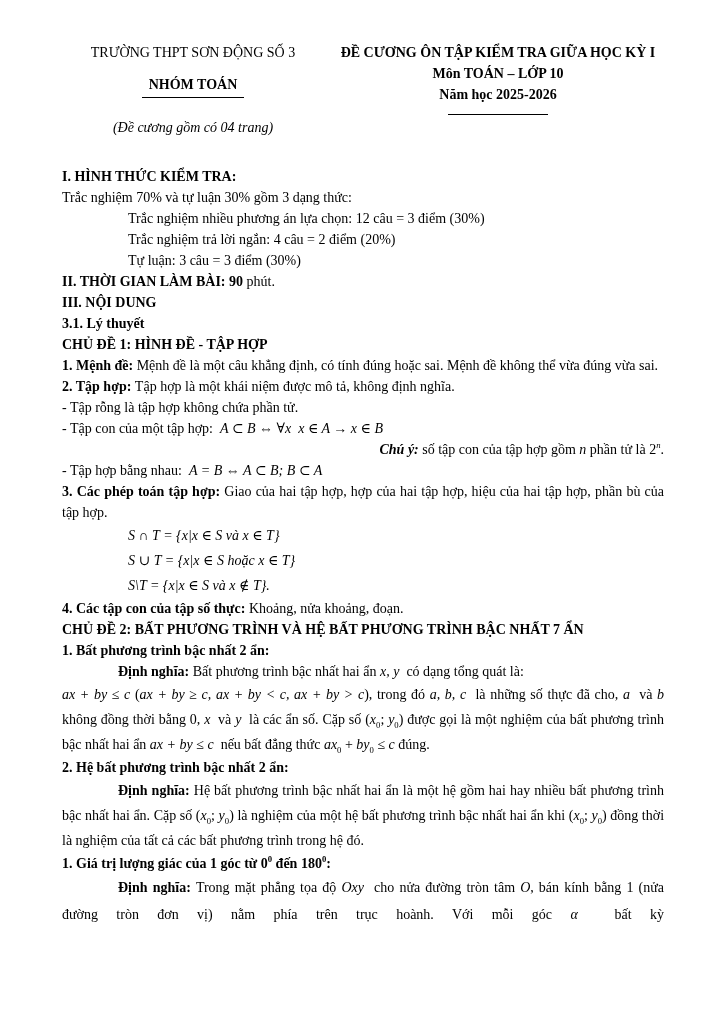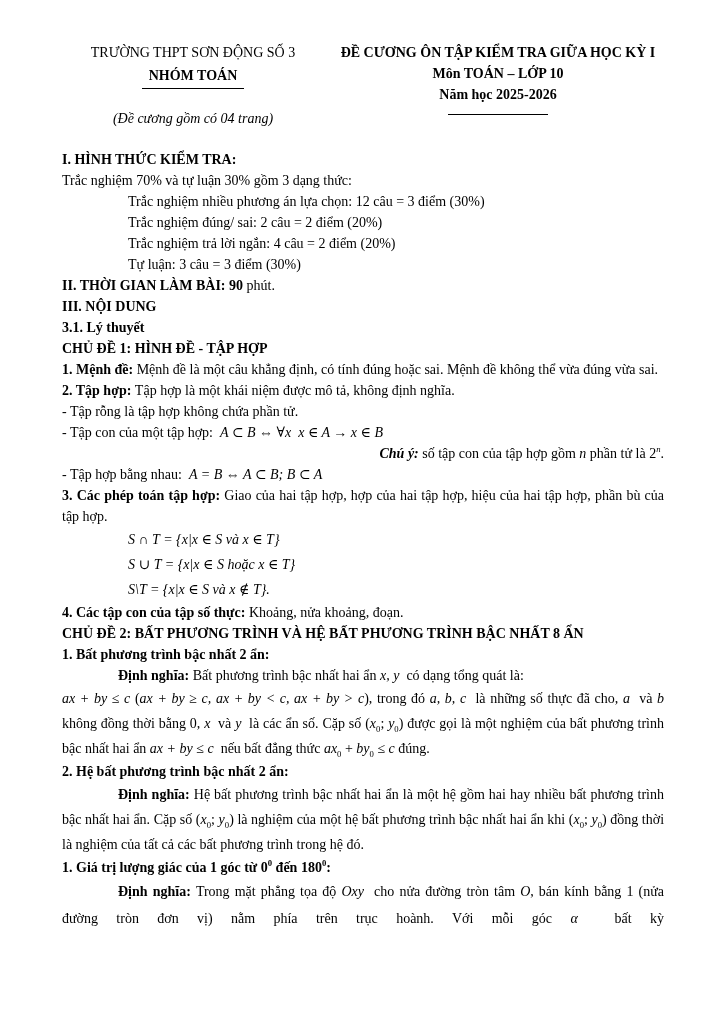--- a/index.html
+++ b/index.html
@@ -8,26 +8,26 @@
     width: 724px; height: 1024px; margin: 0 auto; background: #ffffff;
     padding: 42px 60px 0 62px; overflow: hidden;
     font-family: "Liberation Serif", "DejaVu Serif", serif;
     font-size: 14px; line-height: 21px; color: #000;
   }
   
   .header { display: flex; }
   .h-left { width: 262px; text-align: center; }
   .h-right { flex: 1; text-align: center; padding-left: 8px; }
   .h-school { white-space: nowrap; }
-  .h-group { font-weight: bold; display: inline-block; border-bottom: 1.5px solid #000; padding: 0 7px 2px; margin-top: 2px; }
+  .h-group { font-weight: bold; display: inline-block; border-bottom: 1.5px solid #000; padding: 0 7px 2px; margin-top: 11px; }
   .h-note { font-style: italic; margin-top: 19px; }
   .h-title { font-weight: bold; }
   .h-underline { width: 100px; border-top: 1.5px solid #000; height: 0; margin: 9px auto 0; }
   
-  .doc { margin-top: 20px; }
+  .doc { margin-top: 28px; }
   p.line { margin: 0; white-space: pre-wrap; }
   .bd { font-weight: bold; }
   .it { font-style: italic; }
   sup, sub { font-size: 0.62em; line-height: 0; }
   .j  { text-align: justify; }
   .jl { text-align: justify; text-align-last: justify; }
   .ind { padding-left: 66px; }
   .ml8 { padding-left: 10px; text-align: right; }
   .ti { text-indent: 56px; }
   .fm { line-height: 25px; padding-left: 66px; }
@@ -52,39 +52,38 @@
       <div class="h-title">Môn TOÁN – LỚP 10</div>
       <div class="h-title">Năm học 2025-2026</div>
       <div class="h-underline"></div>
     </div>
   </div>
 
   <div class="doc">
       <p class="line"><span class="bd">I. HÌNH THỨC KIỂM TRA:</span></p>
       <p class="line"><span>Trắc nghiệm 70% và tự luận 30% gồm 3 dạng thức:</span></p>
       <p class="line ind"><span>Trắc nghiệm nhiều phương án lựa chọn: 12 câu = 3 điểm (30%)</span></p>
-      <p class="line ind"><span>Trắc nghiệm đúng/ sai: 2 câu = 2 điểm (20%)</span></p>
       <p class="line ind"><span>Trắc nghiệm trả lời ngắn: 4 câu = 2 điểm (20%)</span></p>
       <p class="line ind"><span>Tự luận: 3 câu = 3 điểm (30%)</span></p>
       <p class="line"><span class="bd">II. THỜI GIAN LÀM BÀI: 90</span><span> phút.</span></p>
       <p class="line"><span class="bd">III. NỘI DUNG</span></p>
       <p class="line"><span class="bd">3.1. Lý thuyết</span></p>
       <p class="line"><span class="bd">CHỦ ĐỀ 1: HÌNH ĐỀ - TẬP HỢP</span></p>
       <p class="line j"><span class="bd">1. Mệnh đề: </span><span>Mệnh đề là một câu khẳng định, có tính đúng hoặc sai. Mệnh đề không thể vừa đúng vừa sai.</span></p>
       <p class="line"><span class="bd">2. Tập hợp: </span><span>Tập hợp là một khái niệm được mô tả, không định nghĩa.</span></p>
       <p class="line"><span>- Tập rỗng là tập hợp không chứa phần tử.</span></p>
       <p class="line mt2"><span>- Tập con của một tập hợp:  </span><span class="it">A ⊂ B ⇔ ∀x  x ∈ A → x ∈ B</span></p>
       <p class="line ml8 mt2"><span class="bd it">Chú ý: </span><span>số tập con của tập hợp gồm </span><span class="it">n</span><span> phần tử là </span><span>2</span><sup class="it">n</sup><span>.</span></p>
       <p class="line mt2"><span>- Tập hợp bằng nhau:  </span><span class="it">A = B ⇔ A ⊂ B; B ⊂ A</span></p>
       <p class="line j"><span class="bd">3. Các phép toán tập hợp: </span><span>Giao của hai tập hợp, hợp của hai tập hợp, hiệu của hai tập hợp, phần bù của tập hợp.</span></p>
       <p class="line fm"><span class="it">S ∩ T = {x|x ∈ S và x ∈ T}</span></p>
       <p class="line fm"><span class="it">S ∪ T = {x|x ∈ S hoặc x ∈ T}</span></p>
       <p class="line fm"><span class="it">S\T = {x|x ∈ S và x ∉ T}.</span></p>
       <p class="line"><span class="bd">4. Các tập con của tập số thực: </span><span>Khoảng, nửa khoảng, đoạn.</span></p>
-      <p class="line"><span class="bd">CHỦ ĐỀ 2: BẤT PHƯƠNG TRÌNH VÀ HỆ BẤT PHƯƠNG TRÌNH BẬC NHẤT 8 ẨN</span></p>
+      <p class="line"><span class="bd">CHỦ ĐỀ 2: BẤT PHƯƠNG TRÌNH VÀ HỆ BẤT PHƯƠNG TRÌNH BẬC NHẤT 7 ẨN</span></p>
       <p class="line"><span class="bd">1. Bất phương trình bậc nhất 2 ẩn:</span></p>
       <p class="line ti"><span class="bd">Định nghĩa: </span><span>Bất phương trình bậc nhất hai ẩn </span><span class="it">x, y</span><span>  có dạng tổng quát là:</span></p>
       <p class="line j lh2"><span class="it">ax + by ≤ c</span><span> (</span><span class="it">ax + by ≥ c, ax + by &lt; c, ax + by &gt; c</span><span>), trong đó </span><span class="it">a, b, c</span><span>  là những số thực đã cho, </span><span class="it">a</span><span>  và </span><span class="it">b</span><span>  không đồng thời bằng 0, </span><span class="it">x</span><span>  và </span><span class="it">y</span><span>  là các ẩn số. Cặp số </span><span>(</span><span class="it">x</span><sub>0</sub><span>; </span><span class="it">y</span><sub>0</sub><span>)</span><span> được gọi là một nghiệm của bất phương trình bậc nhất hai ẩn </span><span class="it">ax + by ≤ c</span><span>  nếu bất đẳng thức </span><span class="it">ax</span><sub>0</sub><span> + </span><span class="it">by</span><sub>0</sub><span class="it"> ≤ c</span><span> đúng.</span></p>
       <p class="line"><span class="bd">2. Hệ bất phương trình bậc nhất 2 ẩn:</span></p>
       <p class="line j ti lh2"><span class="bd">Định nghĩa: </span><span>Hệ bất phương trình bậc nhất hai ẩn là một hệ gồm hai hay nhiều bất phương trình bậc nhất hai ẩn. Cặp số </span><span>(</span><span class="it">x</span><sub>0</sub><span>; </span><span class="it">y</span><sub>0</sub><span>)</span><span> là nghiệm của một hệ bất phương trình bậc nhất hai ẩn khi </span><span>(</span><span class="it">x</span><sub>0</sub><span>; </span><span class="it">y</span><sub>0</sub><span>)</span><span> đồng thời là nghiệm của tất cả các bất phương trình trong hệ đó.</span></p>
       <p class="line"><span class="bd">1. Giá trị lượng giác của 1 góc từ 0</span><sup class="bd">0</sup><span class="bd"> đến 180</span><sup class="bd">0</sup><span class="bd">:</span></p>
       <p class="line jl ti lh3"><span class="bd">Định nghĩa: </span><span>Trong mặt phẳng tọa độ </span><span class="it">Oxy</span><span>  cho nửa đường tròn tâm </span><span class="it">O</span><span>, bán kính bằng 1 (nửa đường tròn đơn vị) nằm phía trên trục hoành. Với mỗi góc </span><span class="it">α</span><span>  bất kỳ</span></p>
     </div>
 </div>
 

